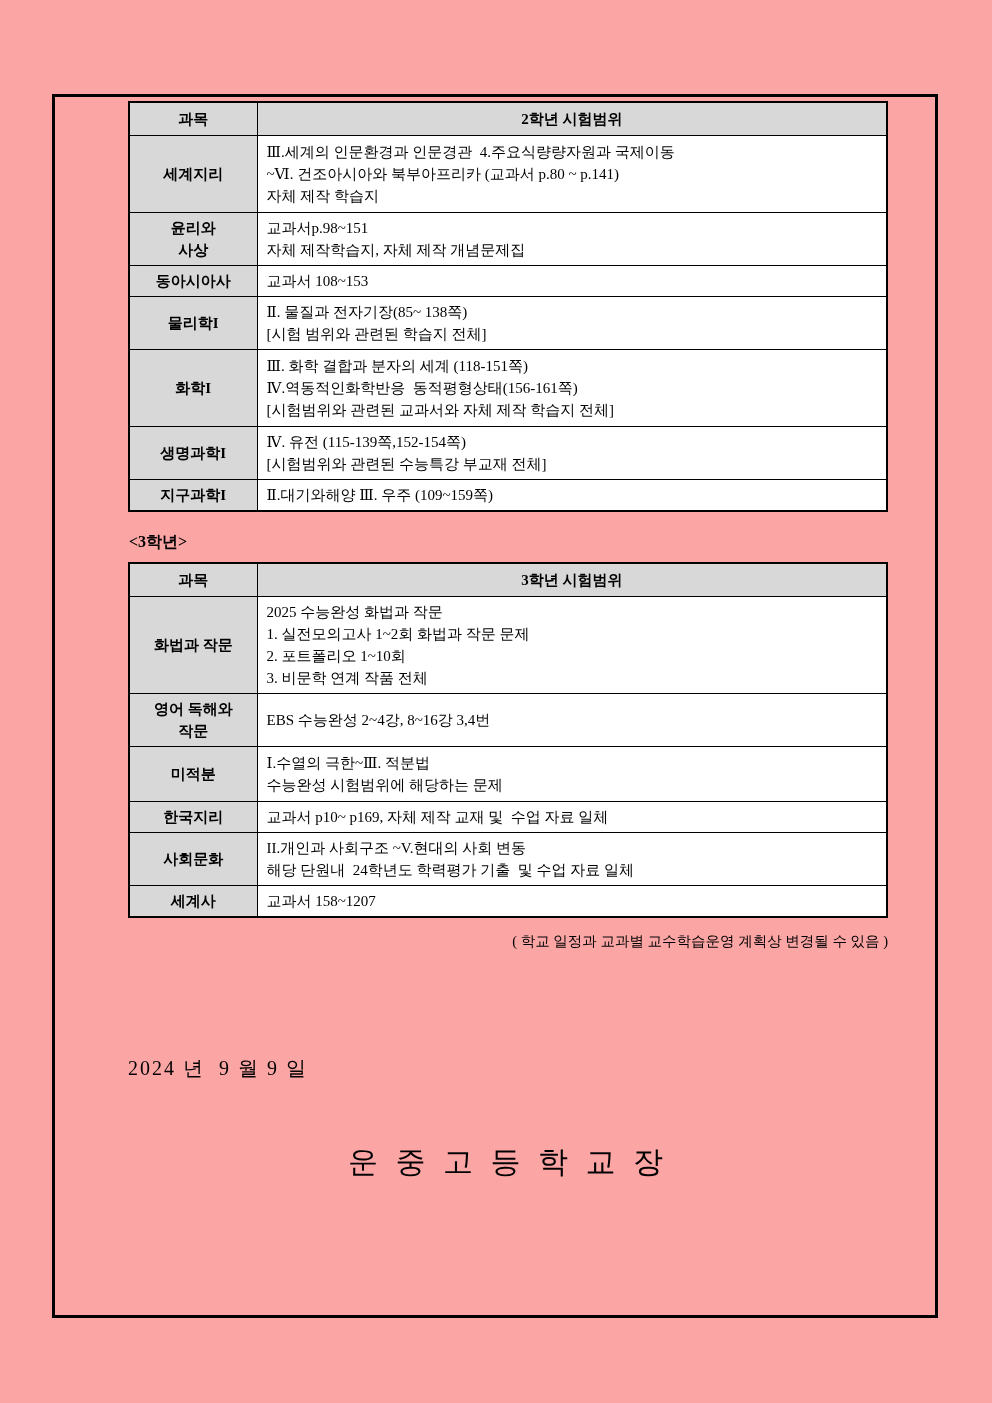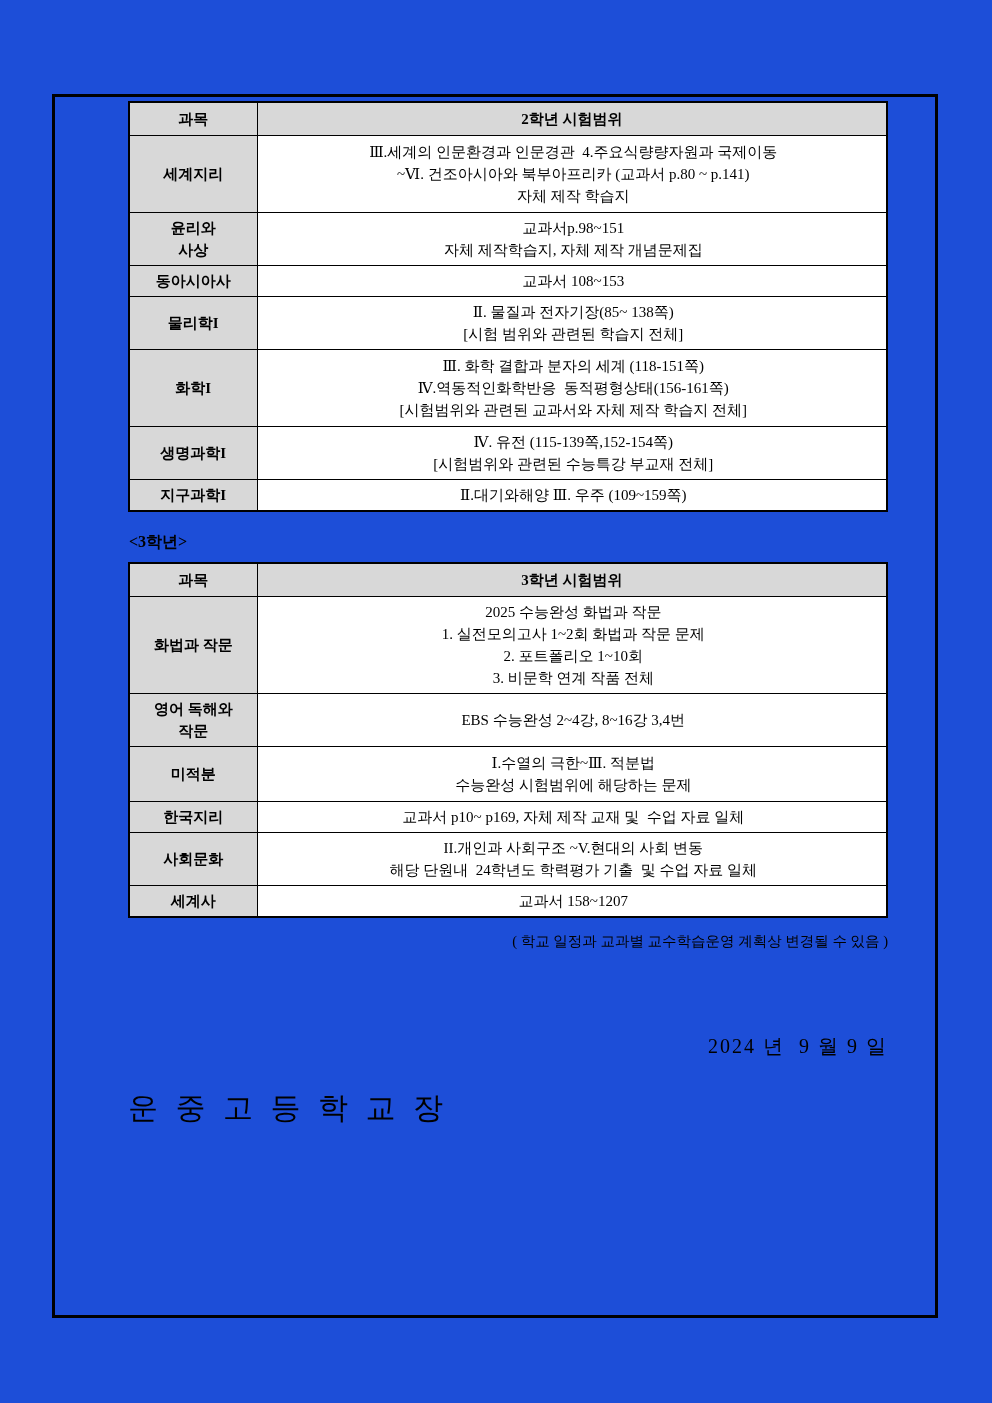--- a/index.html
+++ b/index.html
@@ -6,21 +6,21 @@
     margin: 0;
     padding: 0;
     background: #ffffff;
     font-family: "Liberation Serif", "DejaVu Serif", serif;
     color: #000000;
   }
   .page {
     position: relative;
     width: 992px;
     height: 1403px;
-    background: #1d4ed8;
+    background: #fca5a5;
     overflow: hidden;
   }
   .frame {
     position: absolute;
     left: 52px;
     top: 94px;
     width: 886px;
     height: 1224px;
     border: 3px solid #000000;
     box-sizing: border-box;
@@ -35,21 +35,20 @@
     width: 760px;
     table-layout: fixed;
     border: 2px solid #000000;
     font-size: 15px;
   }
   table.scope-table th,
   table.scope-table td {
     border: 1px solid #000000;
     vertical-align: middle;
     line-height: 22px;
-    text-align: center;
   }
   table.scope-table th {
     background: #d8d8d8;
     font-weight: 700;
     padding: 4px 2px;
     text-align: center;
     height: 24px;
   }
   col.subject-col { width: 128px; }
   td.subject-cell {
@@ -74,31 +73,32 @@
   }
   .note {
     width: 760px;
     text-align: right;
     font-size: 14.5px;
     margin-top: 14px;
     white-space: pre-wrap;
   }
   .date-line {
     width: 760px;
-    text-align: right;
+    text-align: left;
     font-size: 20px;
     letter-spacing: 2px;
-    margin-top: 82px;
+    margin-top: 104px;
     white-space: pre-wrap;
   }
   .signature-line {
     width: 760px;
+    text-align: center;
     font-size: 30px;
     letter-spacing: 5px;
-    margin-top: 28px;
+    margin-top: 60px;
     white-space: pre-wrap;
   }
 </style>
 </head>
 <body>
 
 <div class="page">
   <div class="frame">
     <div class="content">
 

